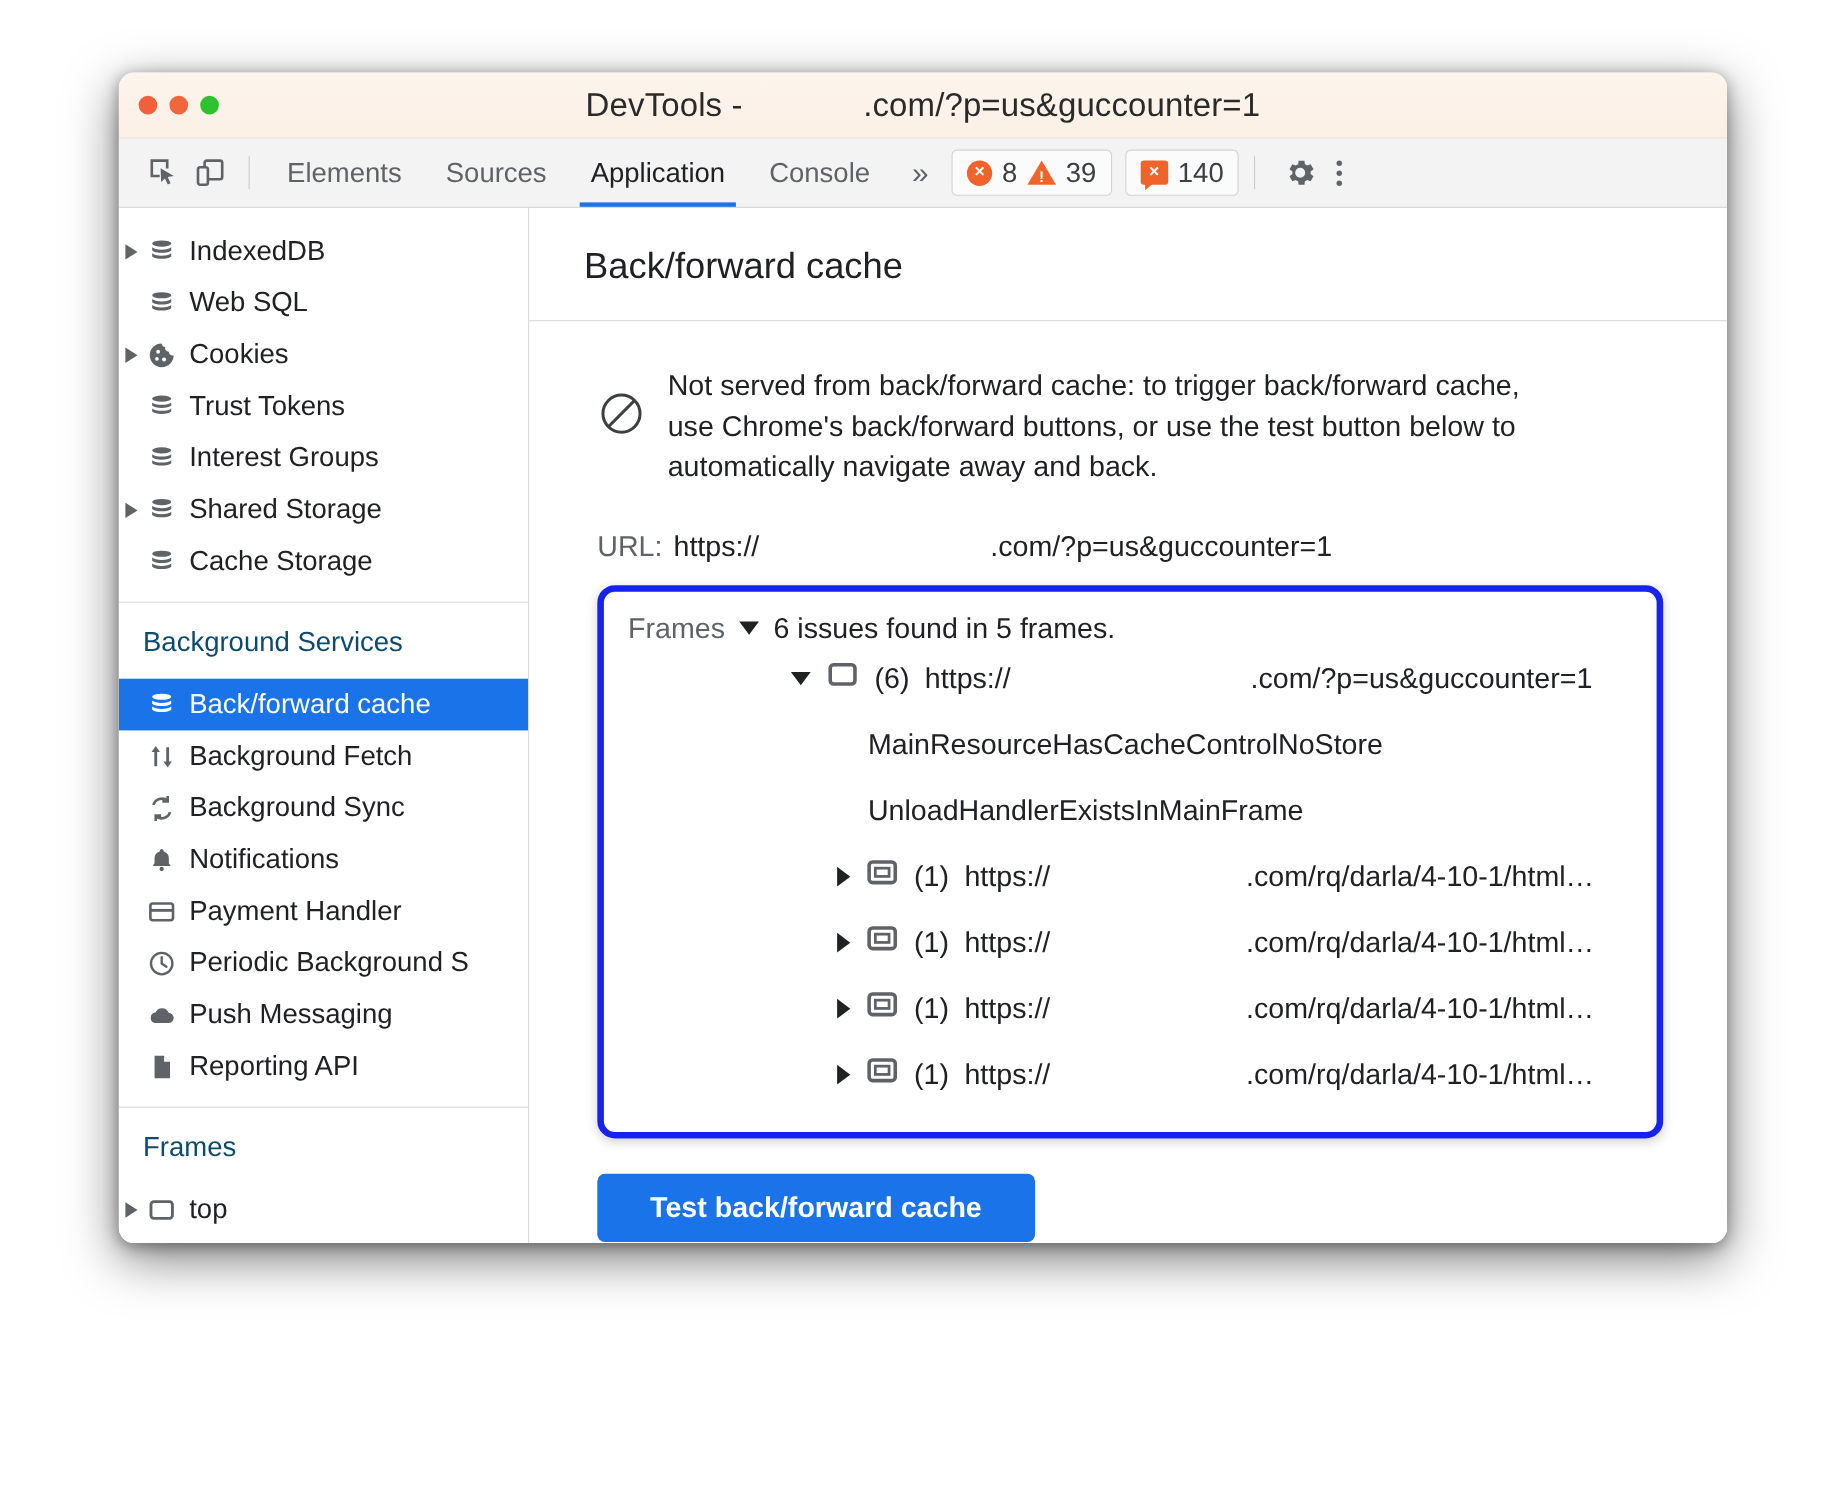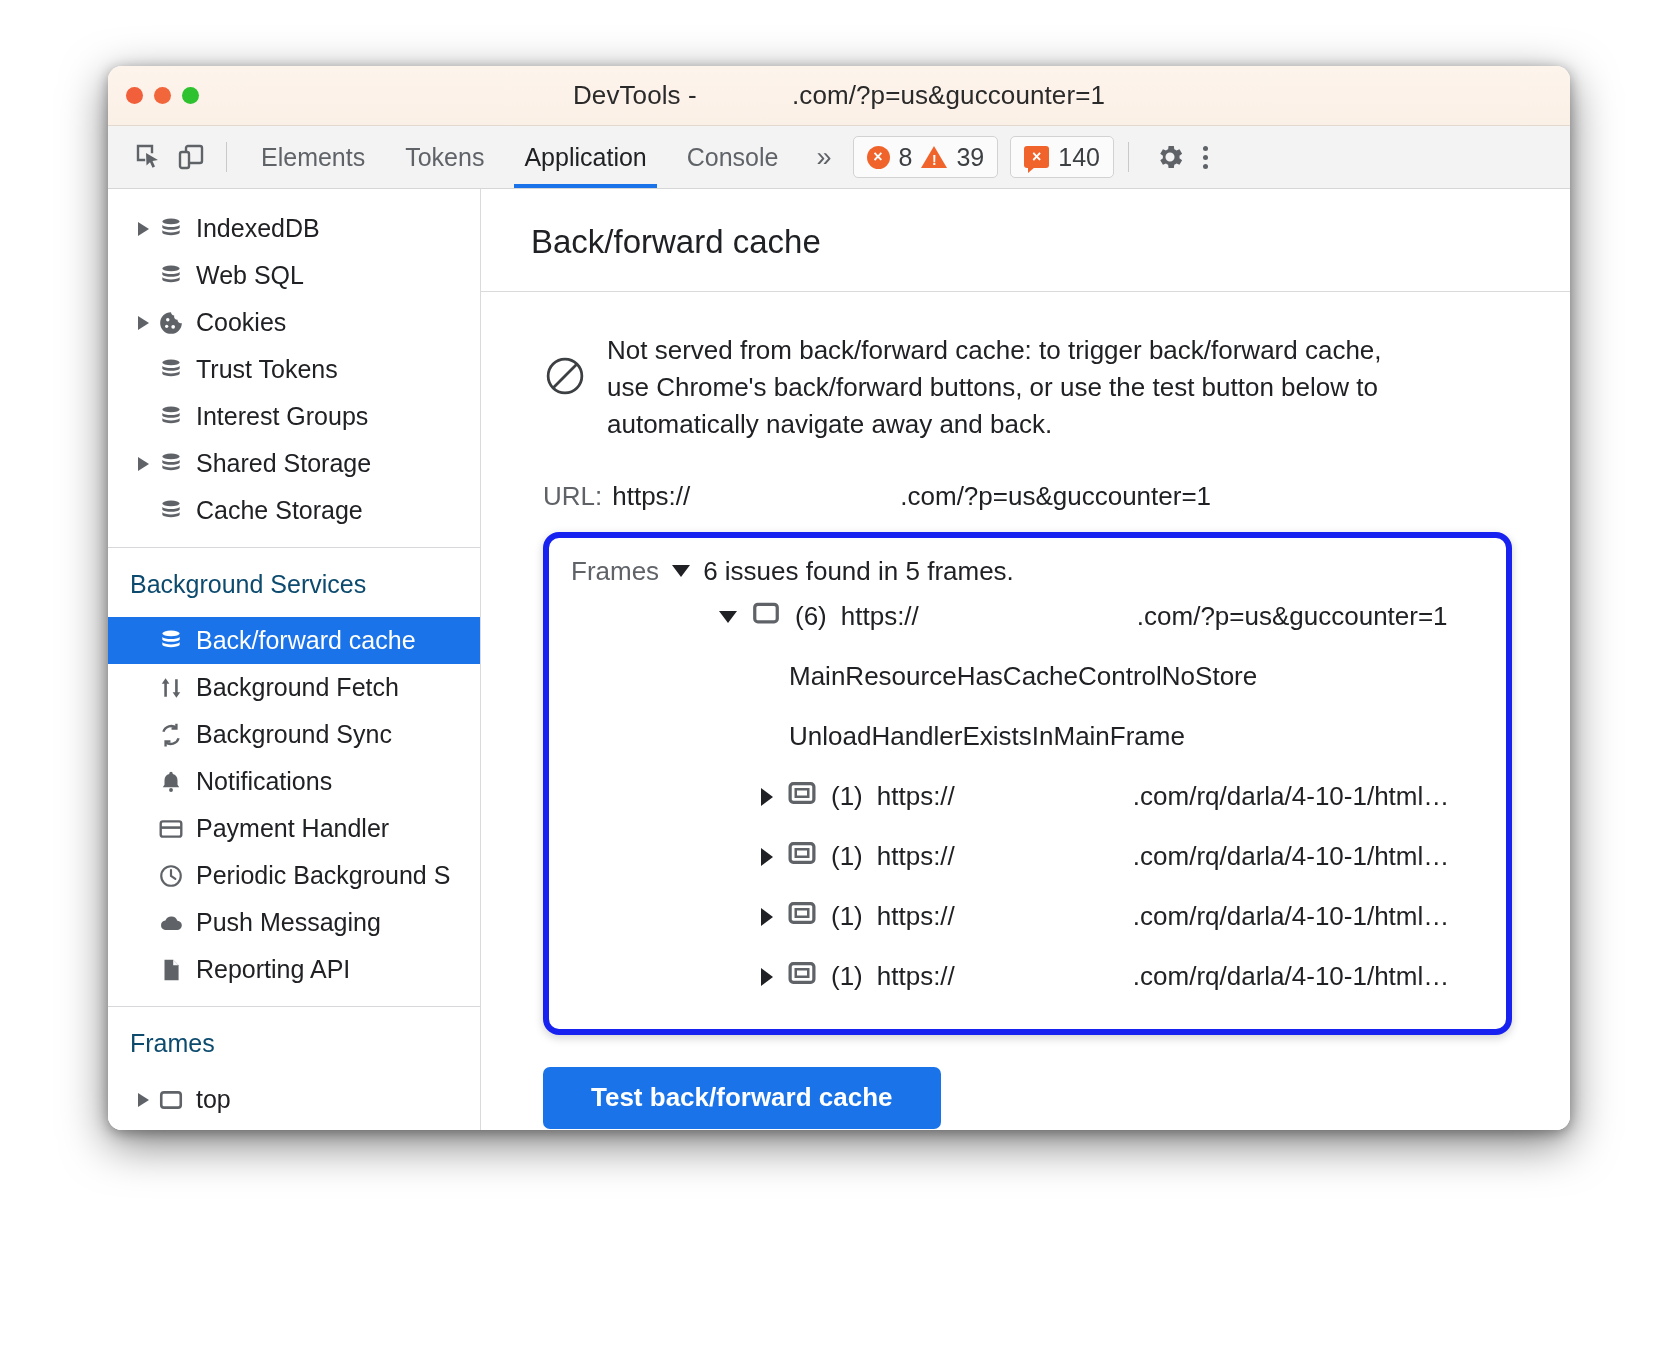--- a/index.html
+++ b/index.html
@@ -56,21 +56,21 @@
     border-radius: 50%;
   }
   .dot.red   { background: #f15f3b; }
   .dot.amber { background: #f1663b; }
   .dot.green { background: #2fc22f; }
 
   .title-text {
     position: absolute;
     left: 0; right: 0;
     text-align: center;
-    font-size: 26px;
+    font-size: 30px;
     color: #2a2a2a;
     letter-spacing: 0.1px;
     white-space: pre;
   }
 
   
   .toolbar {
     height: 62px;
     flex: 0 0 62px;
     background: #f3f3f3;
@@ -222,21 +222,20 @@
     background: #fff;
     overflow: hidden;
     position: relative;
     font-size: 25px;
     color: #202124;
   }
   .tree-row {
     height: 47px;
     display: flex;
     align-items: center;
-    padding-left: 24px;
     white-space: nowrap;
     position: relative;
   }
   .tree-row.selected {
     background: #1a73e8;
     color: #ffffff;
   }
   .arrow {
     width: 22px;
     flex: 0 0 22px;
@@ -431,21 +430,21 @@
           <rect x="3" y="9" width="9" height="16" rx="2" stroke="#5f6368" stroke-width="2.4" fill="#f3f3f3"></rect>
         </svg>
       </div>
       <div class="tb-sep"></div>
 
       <div class="tabs">
         <div class="tab">
           <span>Elements</span>
         </div>
         <div class="tab">
-          <span>Tokens</span>
+          <span>Sources</span>
         </div>
         <div class="tab active">
           <span>Application</span>
         </div>
         <div class="tab">
           <span>Console</span>
         </div>
       </div>
 
       <div class="chev-more">»</div>

